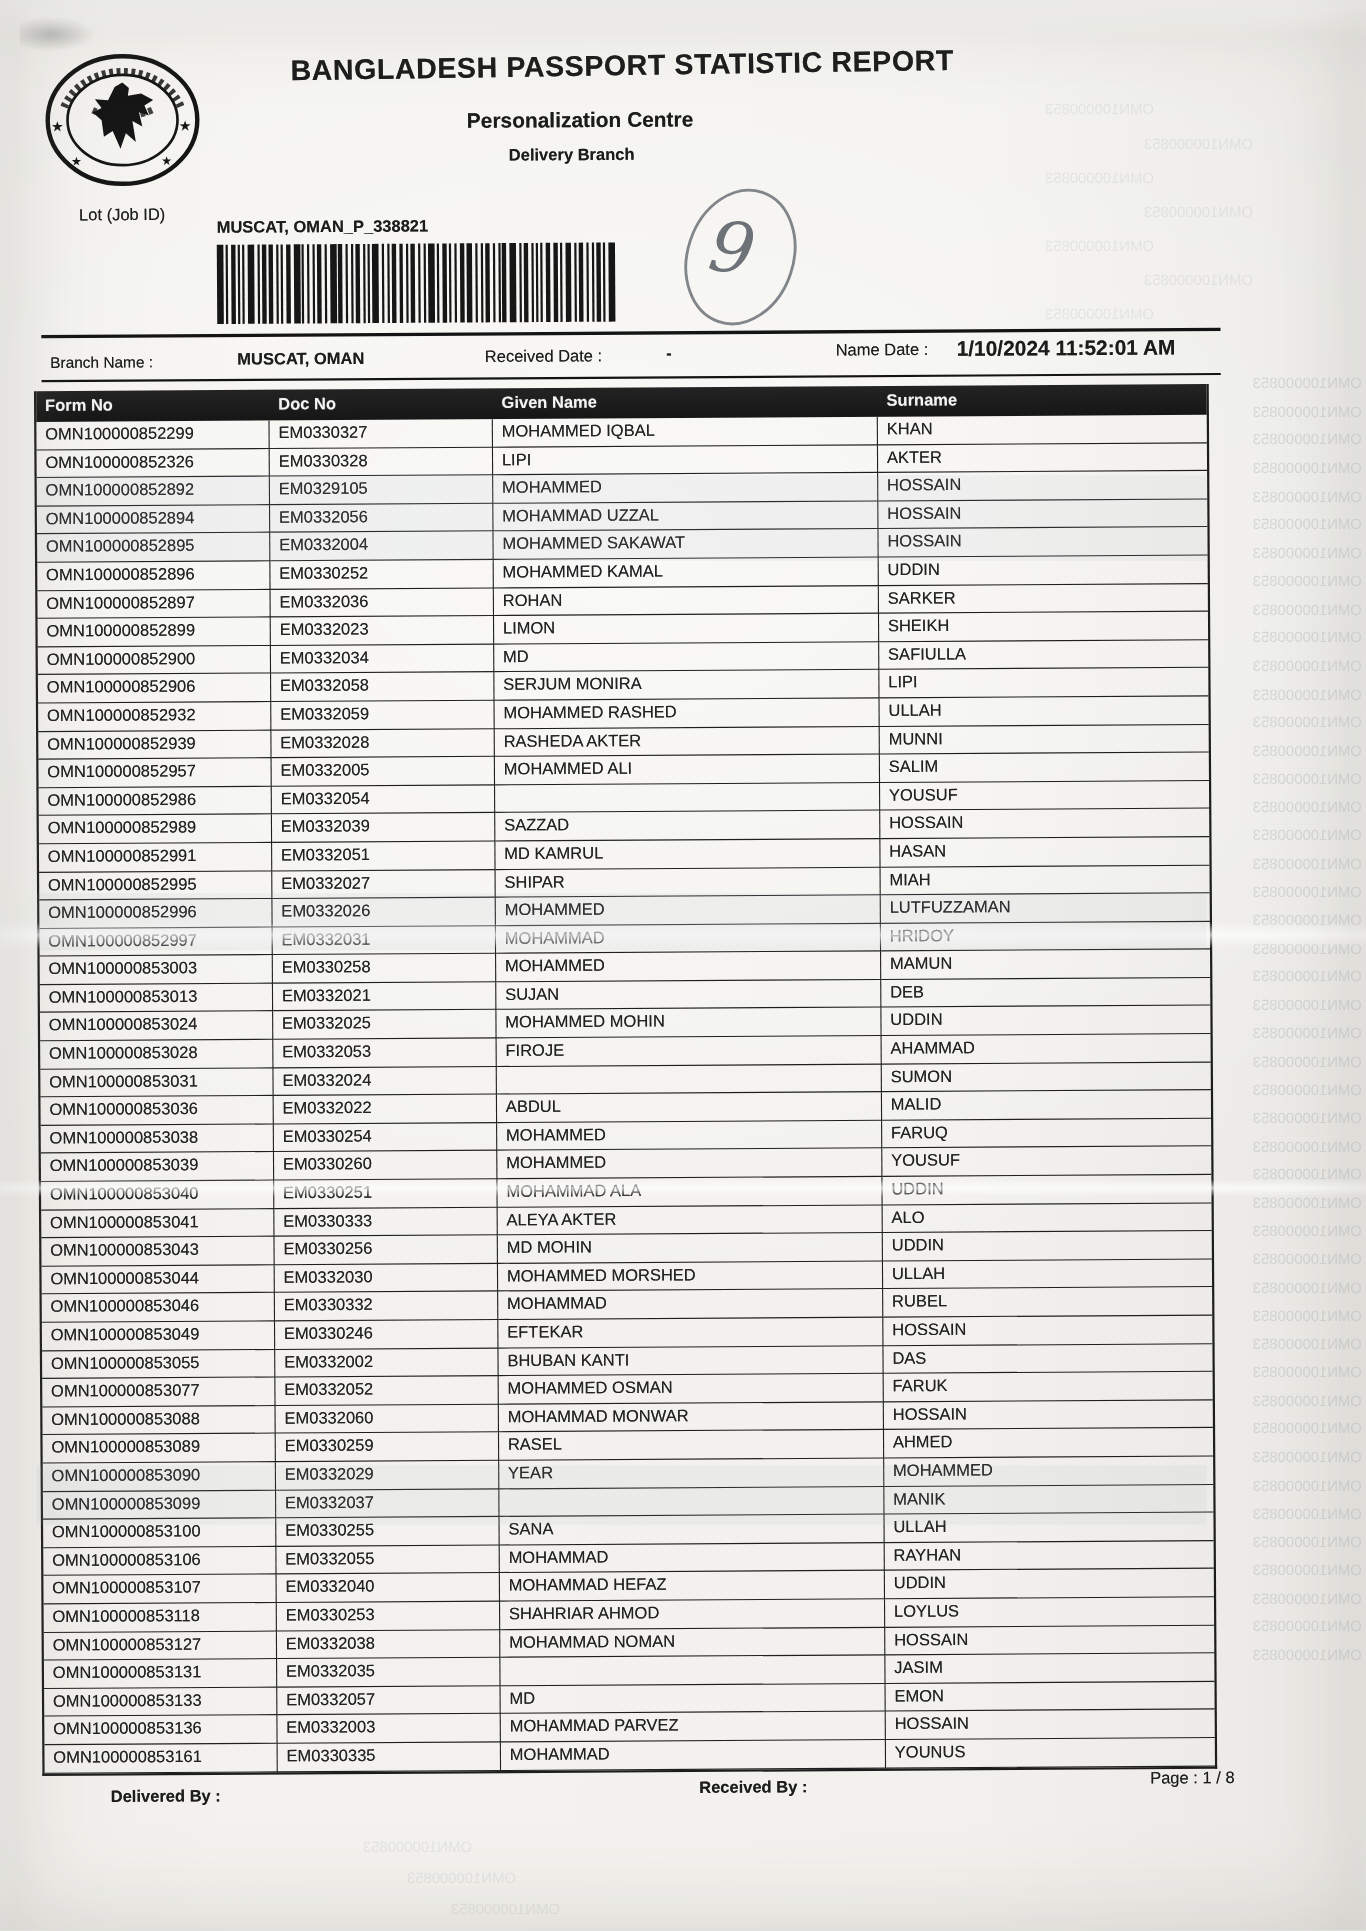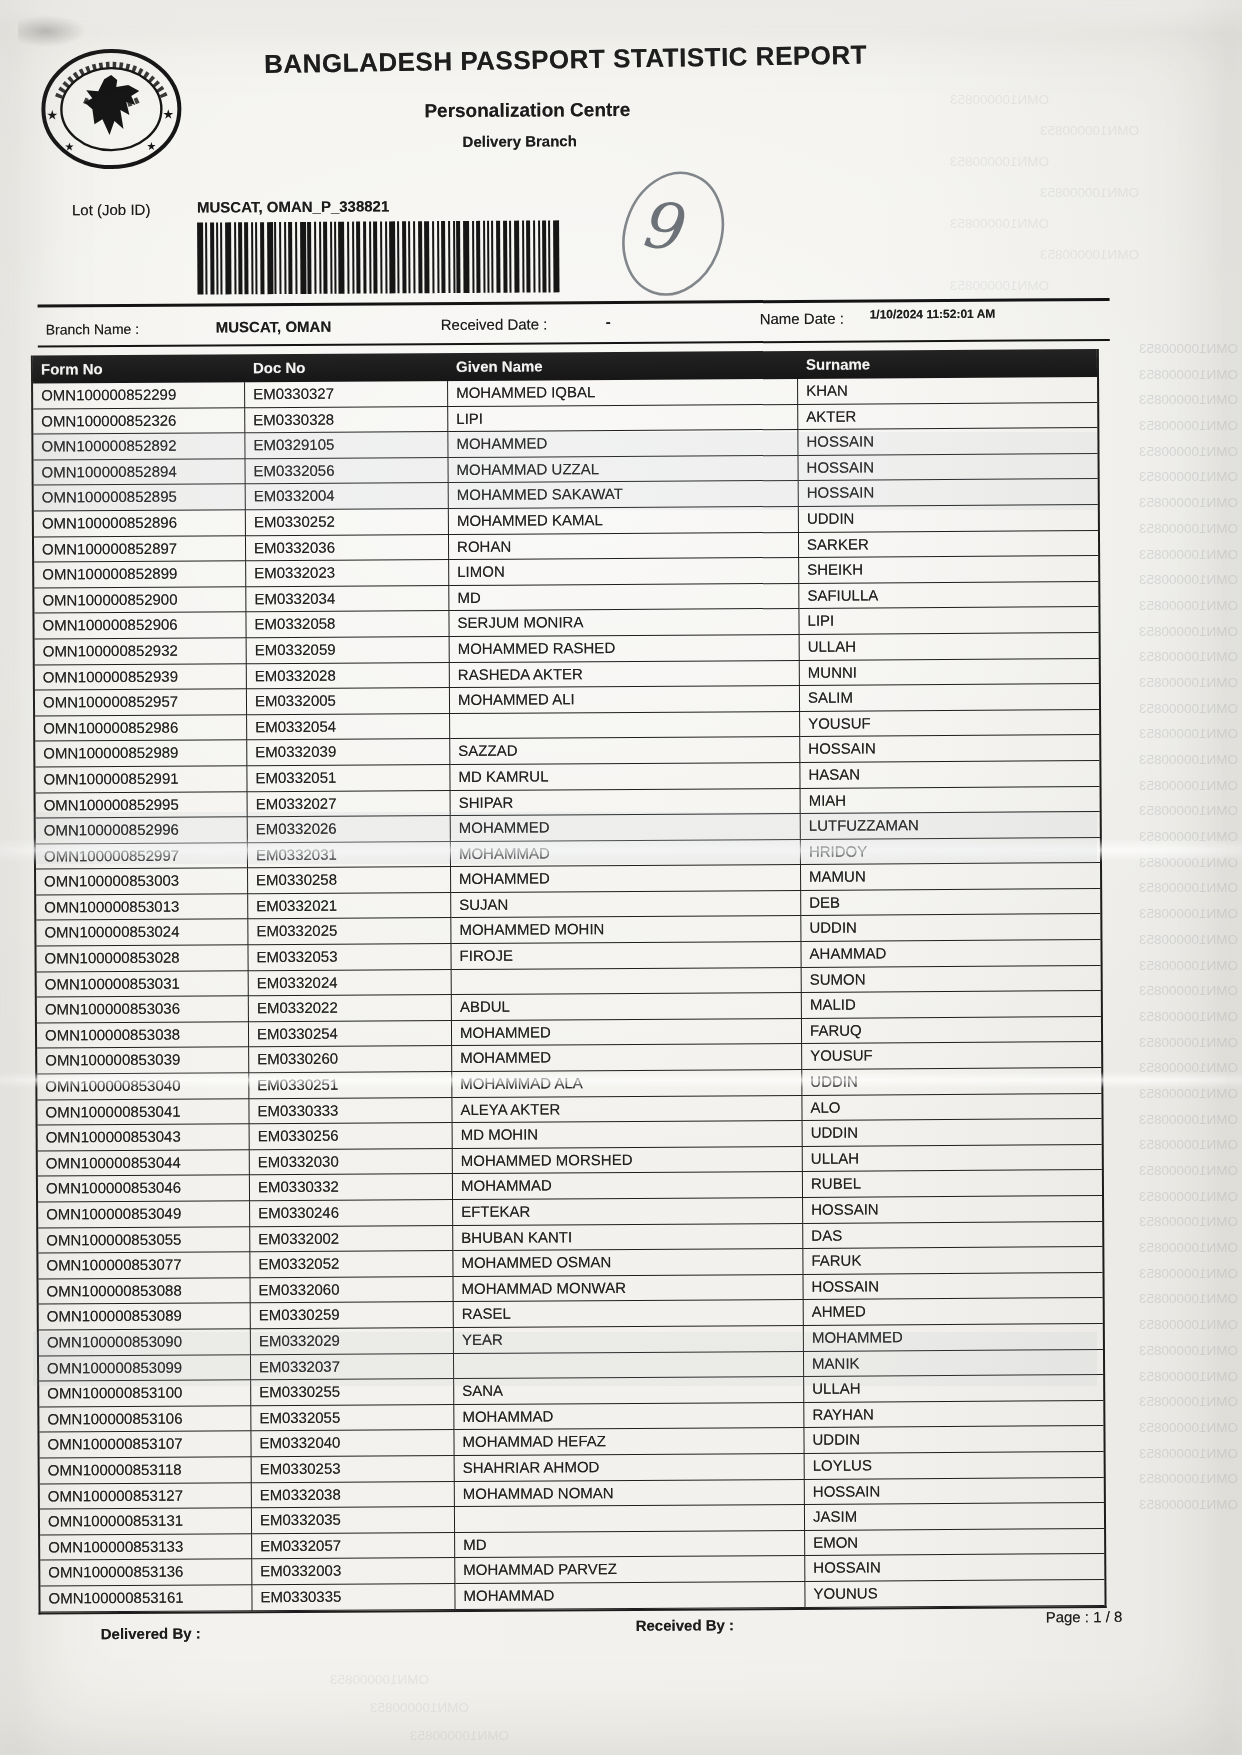--- a/index.html
+++ b/index.html
@@ -149,21 +149,21 @@
       <text x="26" y="103" font-size="11" fill="#161616">★</text>
       <text x="108" y="103" font-size="11" fill="#161616">★</text>
 
       <path d="M66,32 L73,28 L79,33 L78,40 L90,38 L101,44 L93,49 L97,58 L88,55 L91,68 L82,63 L85,82 L76,74 L71,88 L64,72 L56,77 L54,62 L46,55 L54,51 L48,43 L60,44 Z" fill="#161616"></path>
     </svg>
 
     <div class="txt b title" style="left:268px; top:44px;">BANGLADESH PASSPORT STATISTIC REPORT</div>
     <div class="txt b subtitle" style="left:428px; top:99px;">Personalization Centre</div>
     <div class="txt b doctype" style="left:466px; top:132px;">Delivery Branch</div>
 
-    <div class="txt" style="left:75px; top:198px; font-size:15px;">Lot (Job ID)</div>
+    <div class="txt" style="left:75px; top:184px; font-size:15px;">Lot (Job ID)</div>
     <div class="txt b" style="left:200px; top:196px; font-size:15px;">MUSCAT, OMAN_P_338821</div>
 
     <div class="barcode" id="barcode">
         <div class="bar" style="width: 6.3px;"></div>
         <div class="gap" style="width: 2px;"></div>
         <div class="bar" style="width: 2.1px;"></div>
         <div class="gap" style="width: 3.1px;"></div>
         <div class="bar" style="width: 4.2px;"></div>
         <div class="gap" style="width: 3.1px;"></div>
         <div class="bar" style="width: 2.1px;"></div>
@@ -291,21 +291,21 @@
       </div>
 
     <div class="rule" style="left:40px; top:301px; width:1072px; height:3px;"></div>
     <div class="rule" style="left:40px; top:342px; width:1072px; height:2.4px;"></div>
 
     <div class="txt" style="left:48px;  top:318px; font-size:14px;">Branch Name :</div>
     <div class="txt b" style="left:218px; top:316px; font-size:15px;">MUSCAT, OMAN</div>
     <div class="txt" style="left:443px; top:315px; font-size:15px;">Received Date :</div>
     <div class="txt b" style="left:608px; top:313px; font-size:15px;">-</div>
     <div class="txt" style="left:762px; top:311px; font-size:15px;">Name Date :</div>
-    <div class="txt b" style="left:872px; top:309px; font-size:12px;">1/10/2024 11:52:01 AM</div>
+    <div class="txt b" style="left:872px; top:309px; font-size:19px;">1/10/2024 11:52:01 AM</div>
 
     <div class="table">
       <div class="thead" id="thead">
           <div class="th">Form No</div>
           <div class="th">Doc No</div>
           <div class="th">Given Name</div>
           <div class="th">Surname</div>
         </div>
       <div class="tbody" id="tbody">
           <div class="tr">

